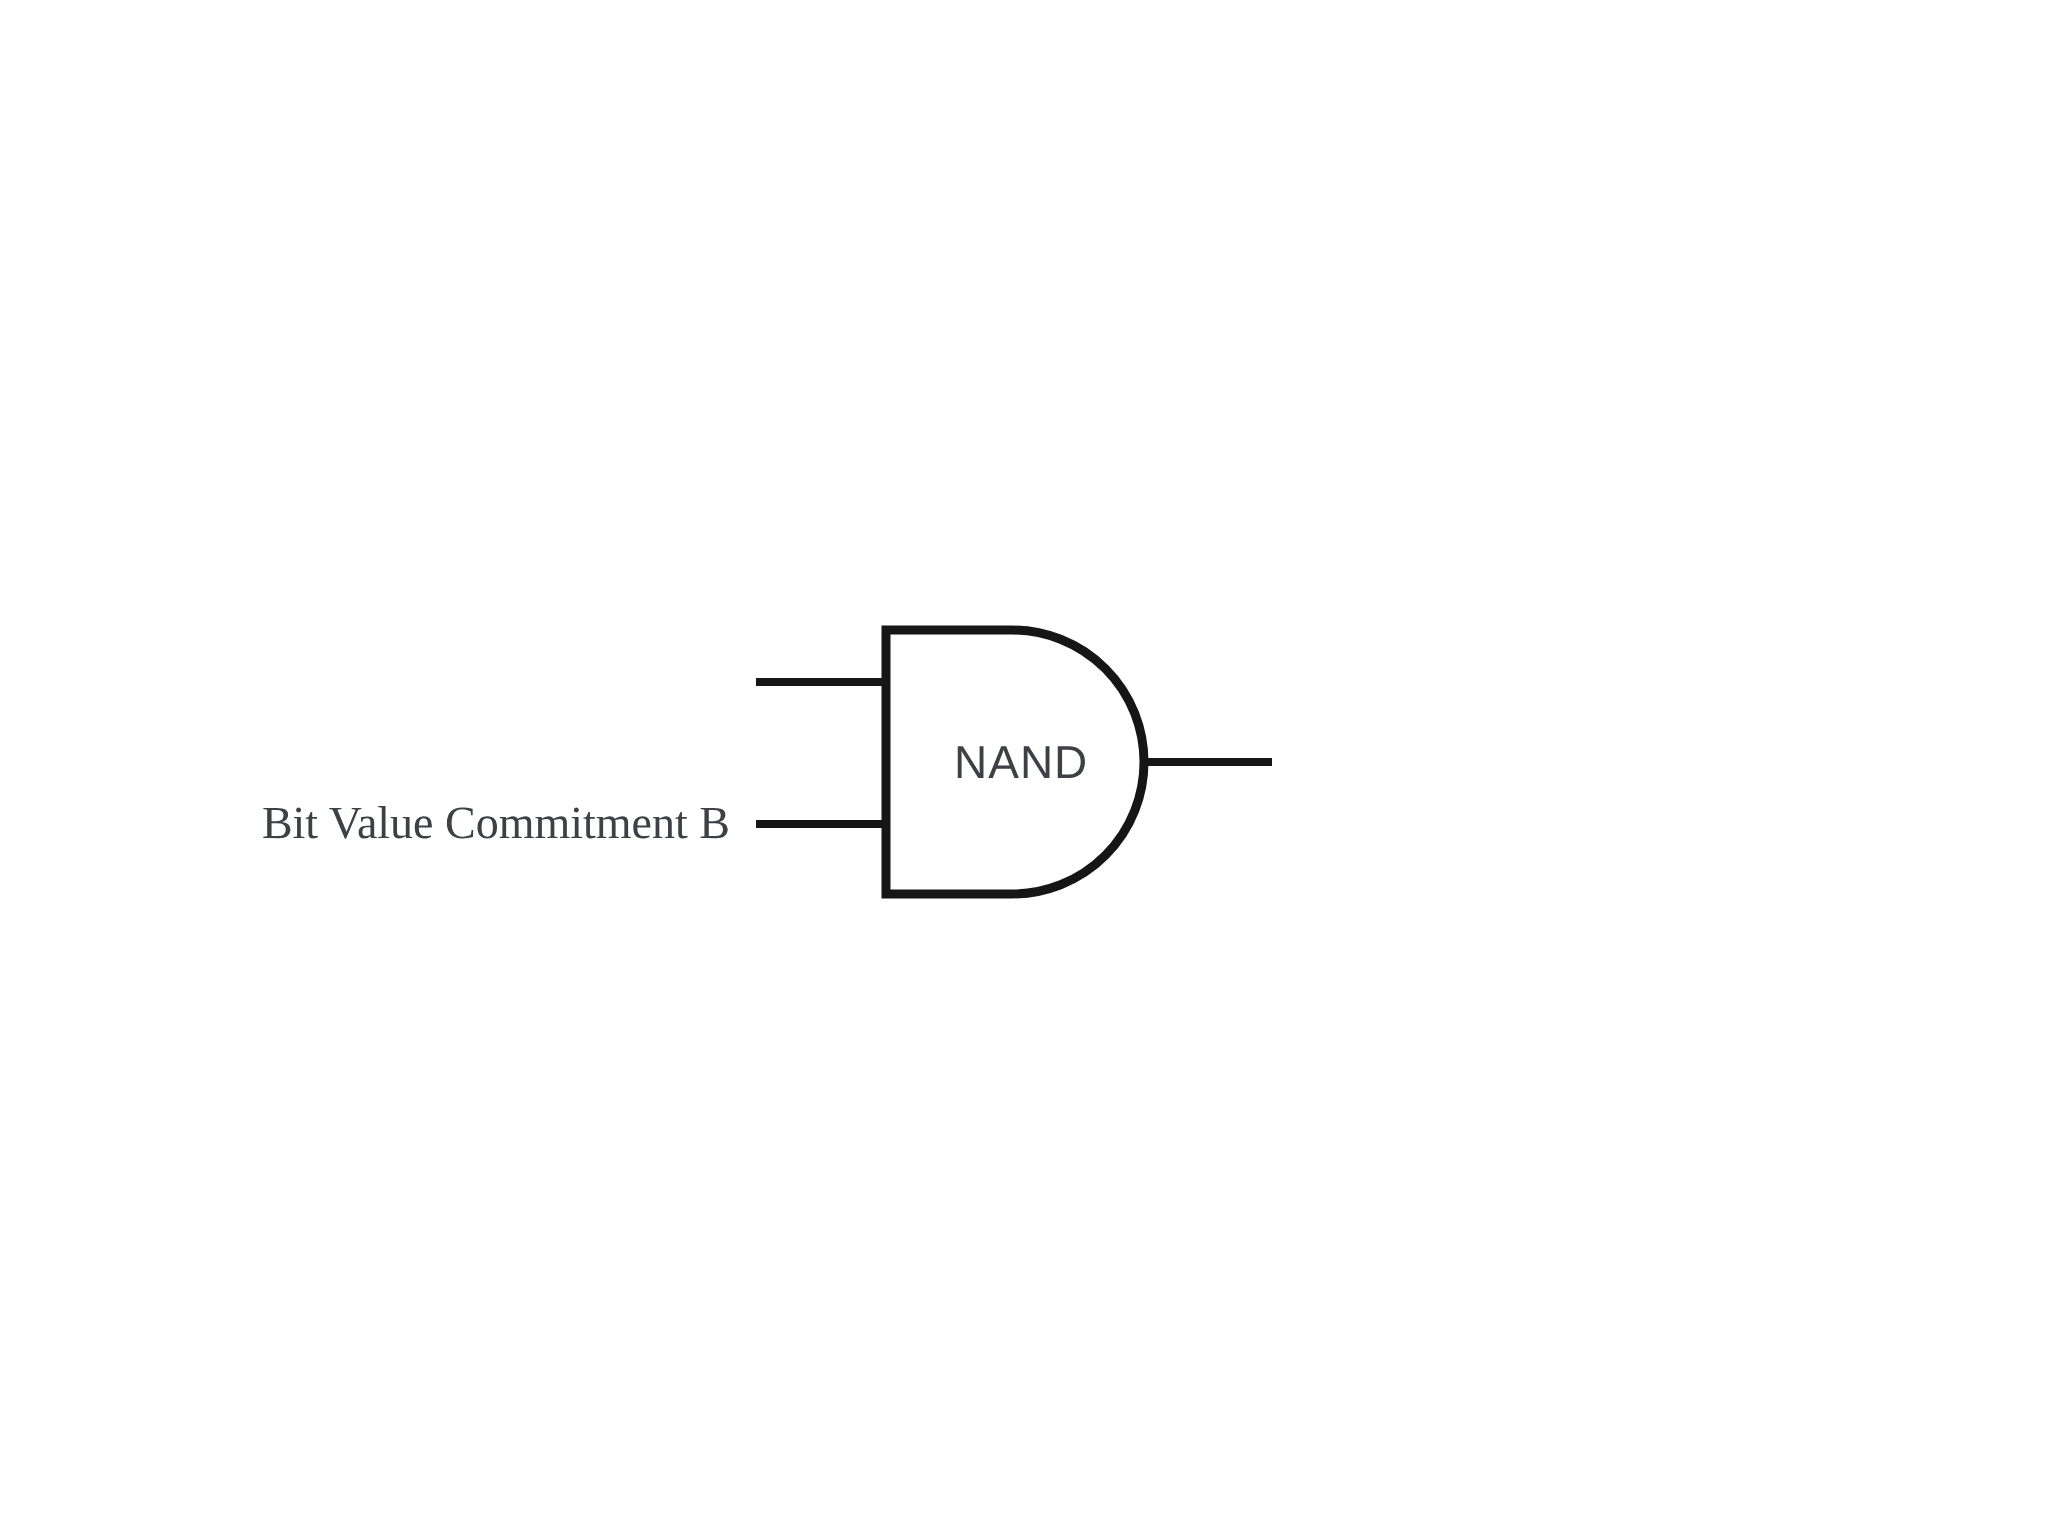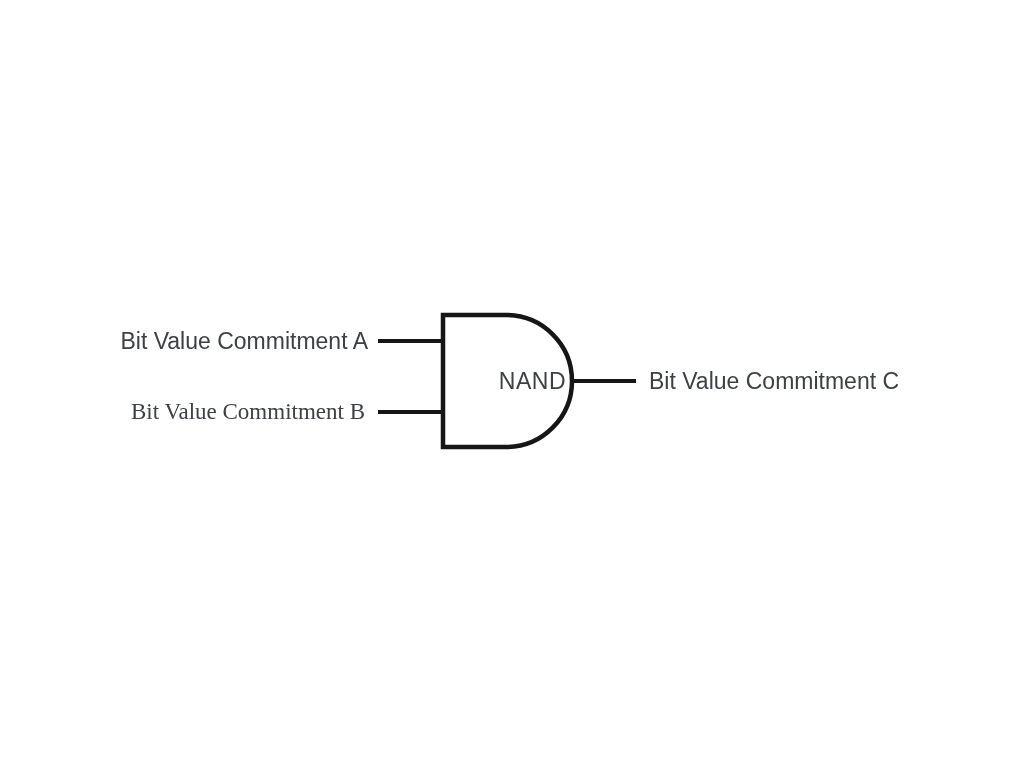--- a/index.html
+++ b/index.html
@@ -38,41 +38,40 @@
     position: absolute;
     color: #3d4044;
     font-size: 23px;
     line-height: 30px;
     white-space: nowrap;
   }
   .label-input {
     text-align: right;
   }
   .label-gate {
-    text-align: right;
+    text-align: left;
     letter-spacing: 0.5px;
+    padding-left: 31px;
   }
 </style>
 </head>
 <body>
 
 <div class="stage">
 
   <svg class="schematic-svg" viewBox="0 0 1024 768" xmlns="http://www.w3.org/2000/svg">
 
     <line class="wire" x1="378" y1="341" x2="445" y2="341"></line>
 
     <line class="wire" x1="378" y1="412" x2="445" y2="412"></line>
 
     <line class="wire" x1="573" y1="381" x2="636" y2="381"></line>
 
     <path class="gate-body" d="M 443 315 L 506 315 A 66 66 0 0 1 506 447 L 443 447 Z"></path>
   </svg>
 
-  <div class="label label-input" style="left: 60px; top: 326px; width: 308px;">Bit Value Commitment A</div>
 
   <div class="label label-input" style="left: 60px; top: 397px; width: 305px; font-family: Liberation Serif, serif;">Bit Value Commitment B</div>
 
   <div class="label label-gate" style="left: 446px; top: 366px; width: 120px;">NAND</div>
 
-  <div class="label" style="left: 649px; top: 366px;">Bit Value Commitment C</div>
 
 </div>
 
 </body></html>

